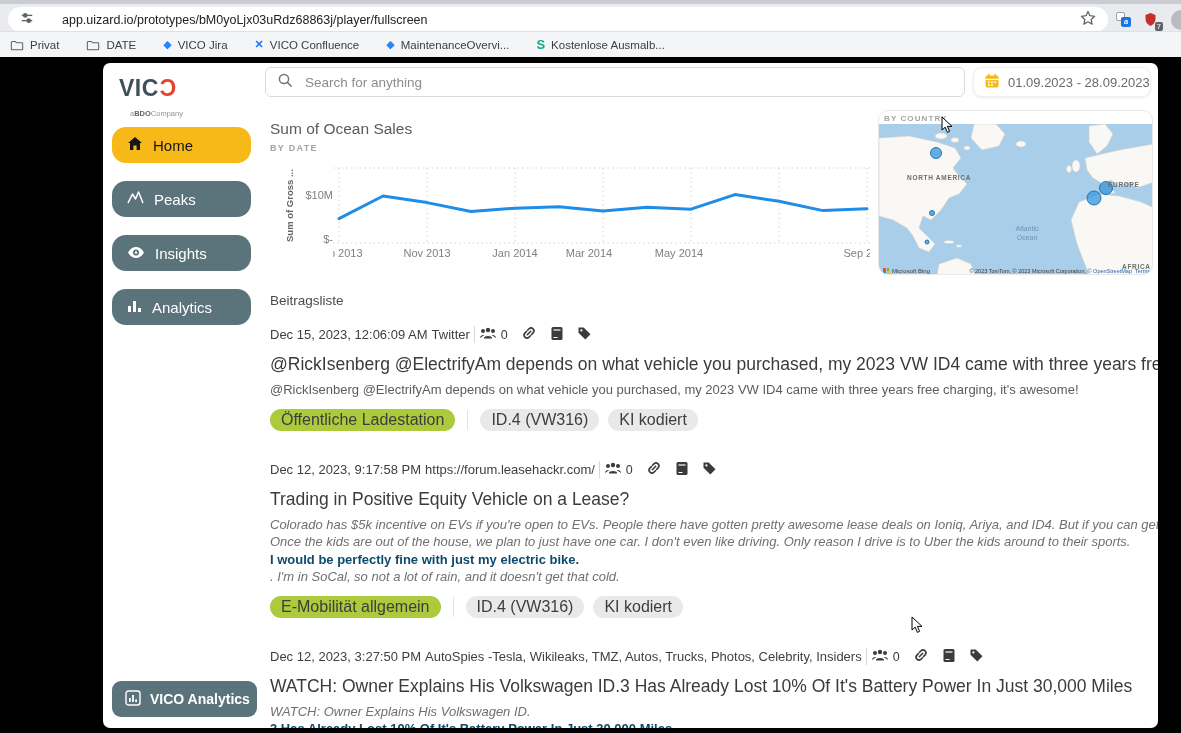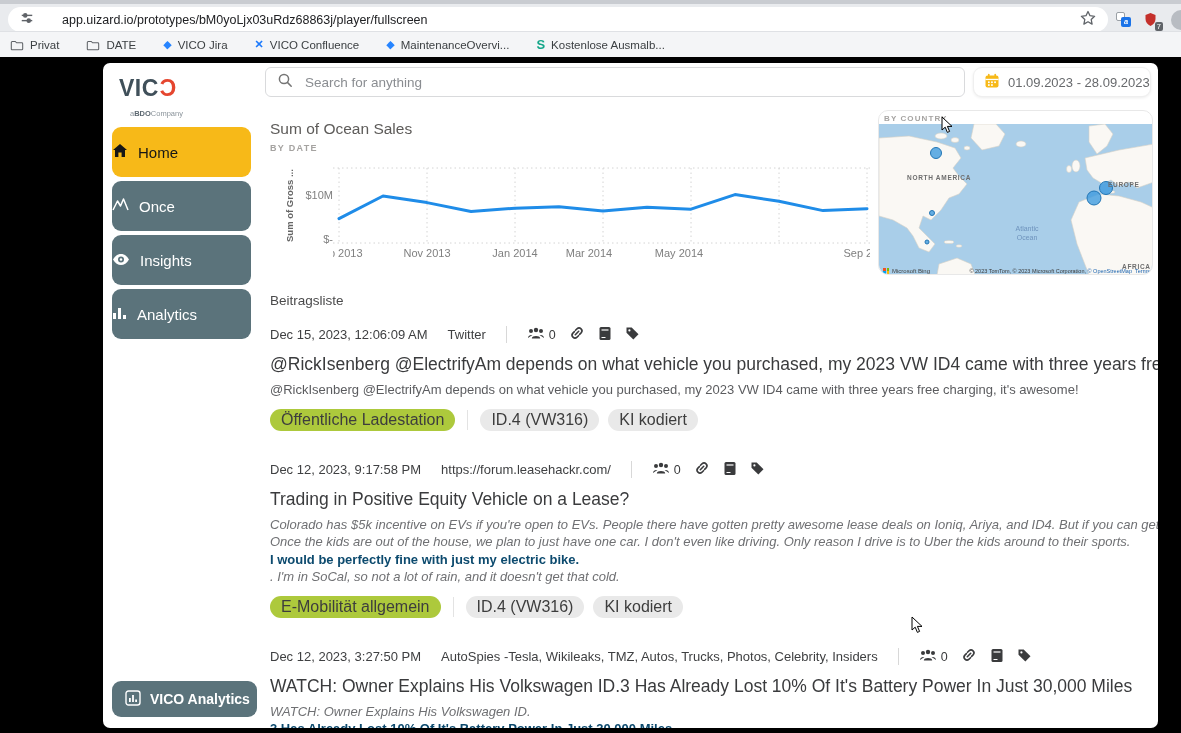--- a/index.html
+++ b/index.html
@@ -29,22 +29,22 @@
   .bm .sgreen{color:#13a689;font-weight:bold;font-size:13px;}
   
   .stage{position:absolute;left:0;top:57px;width:1181px;height:676px;background:#000;}
   .app{position:absolute;left:103px;top:6px;width:1055px;height:665px;background:#fff;border-radius:7px;overflow:hidden;}
   
   .logo{position:absolute;left:16px;top:14px;line-height:1;}
   .logo .big{font-size:23px;font-weight:bold;color:#40505a;letter-spacing:0.5px;}
   .logo .big .o{color:#e5462f;display:inline-block;transform:scaleX(-1);}
   .logo .tag{margin-top:3px;font-size:7.5px;color:#8b949b;}
   .logo .tag b{color:#5b6770;}
-  .side-btn{position:absolute;left:9px;width:139px;height:50px;border-radius:9px;display:flex;align-items:center;
-    gap:10px;background:var(--slate);color:#fff;font-size:15px;cursor:pointer;}
+  .side-btn{position:absolute;left:9px;width:139px;height:36px;border-radius:14px;display:flex;align-items:center;
+    gap:10px;padding-left:15px;background:var(--slate);color:#fff;font-size:15px;cursor:pointer;}
   .side-btn.active{background:var(--accent);color:#161616;}
   .side-btn svg{flex:none;}
   .side-footer{position:absolute;left:9px;top:618px;width:145px;height:36px;border-radius:9px;background:var(--slate);
     color:#fff;font-size:14px;font-weight:bold;display:flex;align-items:center;gap:9px;padding-left:13px;}
   
   .search{position:absolute;left:162px;top:4px;width:700px;height:30px;border:1px solid #d9dadc;border-radius:6px;
     background:#fff;display:flex;align-items:center;gap:10px;padding:0 11px;}
   .search input{border:none;outline:none;flex:1;font-size:13.5px;color:#333;font-family:"Liberation Sans",sans-serif;background:transparent;}
   .search input::placeholder{color:#8a8d91;}
   .datepill{position:absolute;left:870px;top:4px;width:178px;height:30px;background:#fff;border:1px solid #efefef;
@@ -66,21 +66,21 @@
   .map-lbl{position:absolute;font-size:6.5px;font-weight:bold;color:#6d6d6d;letter-spacing:0.7px;}
   .ocean-lbl{position:absolute;font-size:7px;color:#6e93bd;text-align:center;line-height:1.3;}
   .map-attrib{position:absolute;right:4px;bottom:2px;font-size:5.5px;color:#3b3b3b;white-space:nowrap;}
   .map-attrib .lnk{color:#1a63b0;text-decoration:underline;}
   .bing{position:absolute;left:4px;bottom:2px;display:flex;align-items:center;gap:3px;font-size:6px;color:#444;}
   .winlogo{width:6px;height:6px;display:grid;grid-template-columns:3px 3px;grid-gap:0.5px;}
   .winlogo i{display:block;width:2.7px;height:2.7px;}
   
   .p-heading{position:absolute;left:167px;top:230px;font-size:13.5px;color:#4a4a4b;}
   .posts{position:absolute;left:167px;top:262px;right:0;}
-  .meta{display:flex;align-items:center;gap:20px;font-size:13px;color:#3f4042;white-space:nowrap;}
+  .meta{display:flex;align-items:center;gap:4px;font-size:13px;color:#3f4042;white-space:nowrap;}
   .meta .vdiv{width:1px;height:17px;background:#d8d8d8;}
   .mi{display:flex;align-items:center;gap:13px;color:#3a3b3d;}
   .mi .cnt{font-size:12.5px;margin-left:-9px;}
   .p-title{margin-top:10px;font-size:17.5px;color:#3a3b3d;white-space:nowrap;cursor:pointer;}
   .p-lines{margin-top:6px;}
   .pline{font-size:13px;line-height:17.2px;white-space:nowrap;}
   .l-plain{color:#5b5c5f;}
   .l-italic{font-style:italic;color:#6f7073;}
   .l-bold{font-weight:bold;color:#0c4a6e;}
   .tags{display:flex;align-items:center;gap:9px;margin-top:11px;}
@@ -179,21 +179,21 @@
       <svg width="16" height="15" viewBox="0 0 16 15">
             <path d="M8 1l7 6h-2v7H9.6V9.5H6.4V14H3V7H1z" fill="#161616"></path>
           </svg></span>
     <span>Home</span>
   </div>
   <div class="side-btn" style="top:118px">
     <span>
       <svg width="17" height="14" viewBox="0 0 17 14">
             <polyline points="1,12 5.5,3 8.5,8 11.5,1 16,12" fill="none" stroke="#fff" stroke-width="1.5" stroke-linejoin="round"></polyline>
           </svg></span>
-    <span>Once</span>
+    <span>Peaks</span>
   </div>
   <div class="side-btn" style="top:172px">
     <span>
       <svg width="18" height="13" viewBox="0 0 18 13">
             <path d="M1 6.5C3.2 2.6 6 1 9 1s5.8 1.6 8 5.5C14.8 10.4 12 12 9 12S3.2 10.4 1 6.5z" fill="#fff"></path>
       <circle cx="9" cy="6.5" r="3" fill="#5b737b"></circle>
             <circle cx="9" cy="6.5" r="1.2" fill="#fff"></circle>
           </svg></span>
     <span>Insights</span>
   </div>

